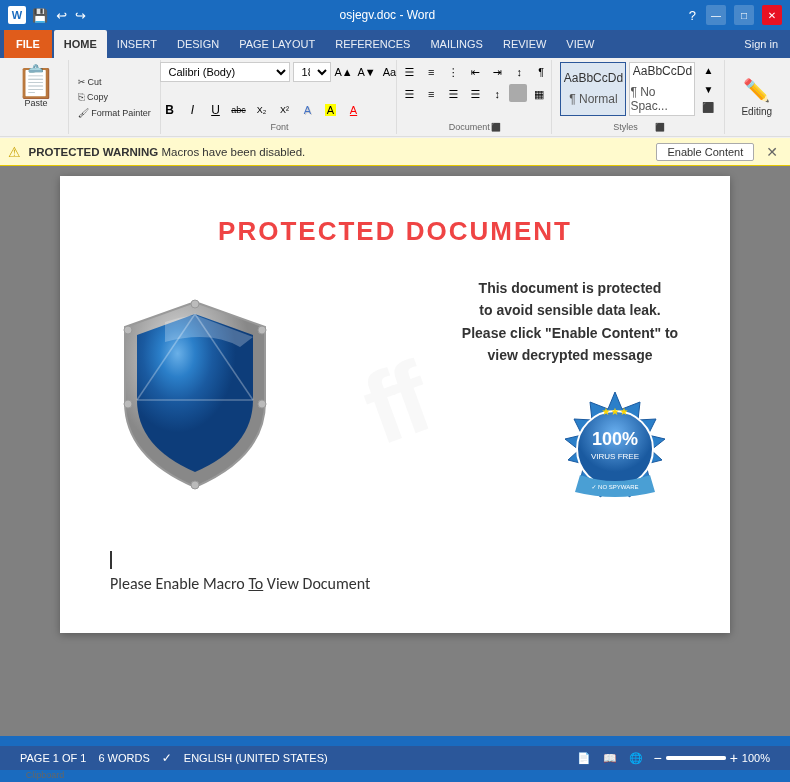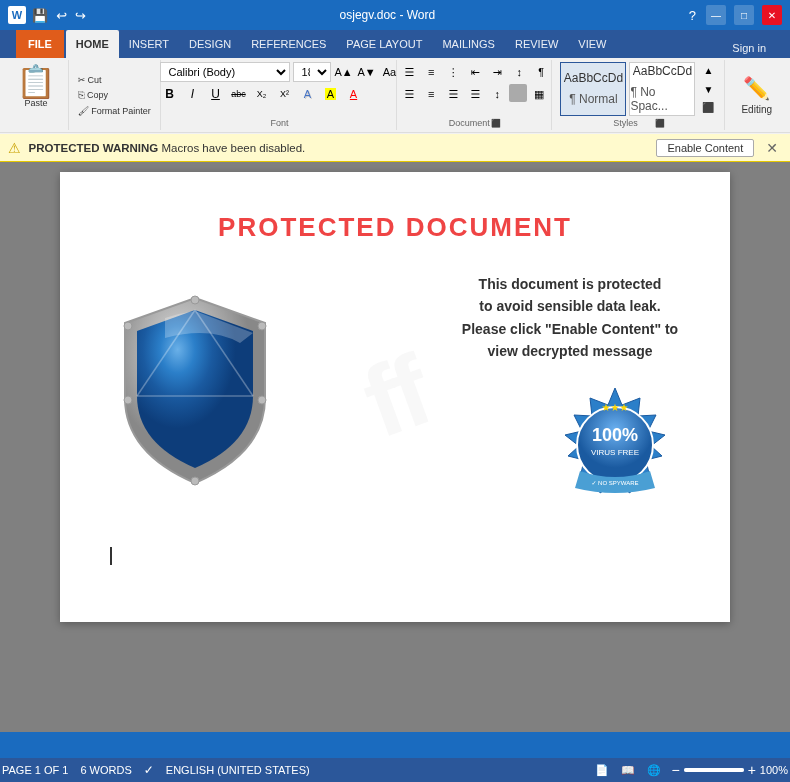--- a/index.html
+++ b/index.html
@@ -42,23 +42,23 @@
       background: rgba(255,255,255,0.2);
       border-radius: 2px;
       display: flex; align-items: center; justify-content: center;
       font-size: 10px; color: white; cursor: pointer;
     }
     .win-btn.close { background: #e81123; }
 
     
     .tab-bar {
       display: flex;
-      align-items: flex-end;
+      align-items: center;
       background: #2b579a;
-      padding: 0 16px;
+      padding: 0 4px;
       height: 28px;
     }
     .ribbon-tab {
       padding: 4px 10px;
       font-size: 11px;
       color: rgba(255,255,255,0.9);
       cursor: pointer;
       height: 28px;
       display: flex;
       align-items: center;
@@ -130,21 +130,21 @@
       color: #333;
       cursor: pointer;
       padding: 1px 3px;
       display: flex; align-items: center; gap: 2px;
     }
 
     
     .font-controls {
       display: flex;
       flex-direction: column;
-      gap: 2px;
+      gap: 18px;
     }
     .font-row1 { display: flex; align-items: center; gap: 3px; }
     .font-row2 { display: flex; align-items: center; gap: 3px; }
     .font-select {
       border: 1px solid #ccc;
       background: white;
       font-size: 11px;
       padding: 1px 4px;
       width: 130px;
       height: 20px;
@@ -355,26 +355,26 @@
     .macro-text .underline-word {
       text-decoration: underline;
     }
 
     
     .status-bar {
       background: #2b579a;
       height: 24px;
       display: flex;
       align-items: center;
-      padding: 0 2px;
+      padding: 0 20px;
       color: white;
       font-size: 11px;
       gap: 12px;
       position: fixed;
-      bottom: 0;
+      bottom: 12px;
       width: 790px;
     }
     .status-left { display: flex; gap: 12px; align-items: center; }
     .status-right { 
       margin-left: auto; 
       display: flex; 
       align-items: center; 
       gap: 8px; 
     }
     .view-btn {
@@ -426,22 +426,22 @@
       <div class="win-btn close">✕</div>
     </div>
   </div>
 </div>
 
 <div class="tab-bar">
   <div class="ribbon-tab file">FILE</div>
   <div class="ribbon-tab active">HOME</div>
   <div class="ribbon-tab">INSERT</div>
   <div class="ribbon-tab">DESIGN</div>
+  <div class="ribbon-tab">PAGE LAYOUT</div>
   <div class="ribbon-tab">REFERENCES</div>
-  <div class="ribbon-tab">PAGE LAYOUT</div>
   <div class="ribbon-tab">MAILINGS</div>
   <div class="ribbon-tab">REVIEW</div>
   <div class="ribbon-tab">VIEW</div>
   <div class="sign-in">Sign in</div>
 </div>
 
 <div class="ribbon-content">
 
   <div class="ribbon-group" style="flex-direction:row; align-items:stretch; padding: 0;">
     <div style="display:flex; flex-direction:column; align-items:center; padding: 4px 6px; border-right:1px solid #ddd;">
@@ -643,20 +643,23 @@
               <text x="65" y="102" text-anchor="middle" fill="white" font-size="6" font-family="Arial">✓ NO SPYWARE</text>
 
               <text x="65" y="28" text-anchor="middle" fill="#ffd700" font-size="10">★★★</text>
             </svg>
           </div>
         </div>
       </div>
 
       <div style="margin-top: 30px;">
         <span class="doc-cursor"></span>
+        <p class="macro-text">
+          Please Enable Macro <span class="underline-word">To</span> View Document
+        </p>
       </div>
     </div>
   </div>
 </div>
 
 <div class="status-bar">
   <div class="status-left">
     <span>PAGE 1 OF 1</span>
     <span>6 WORDS</span>
     <span style="font-size:12px;">✓</span>

